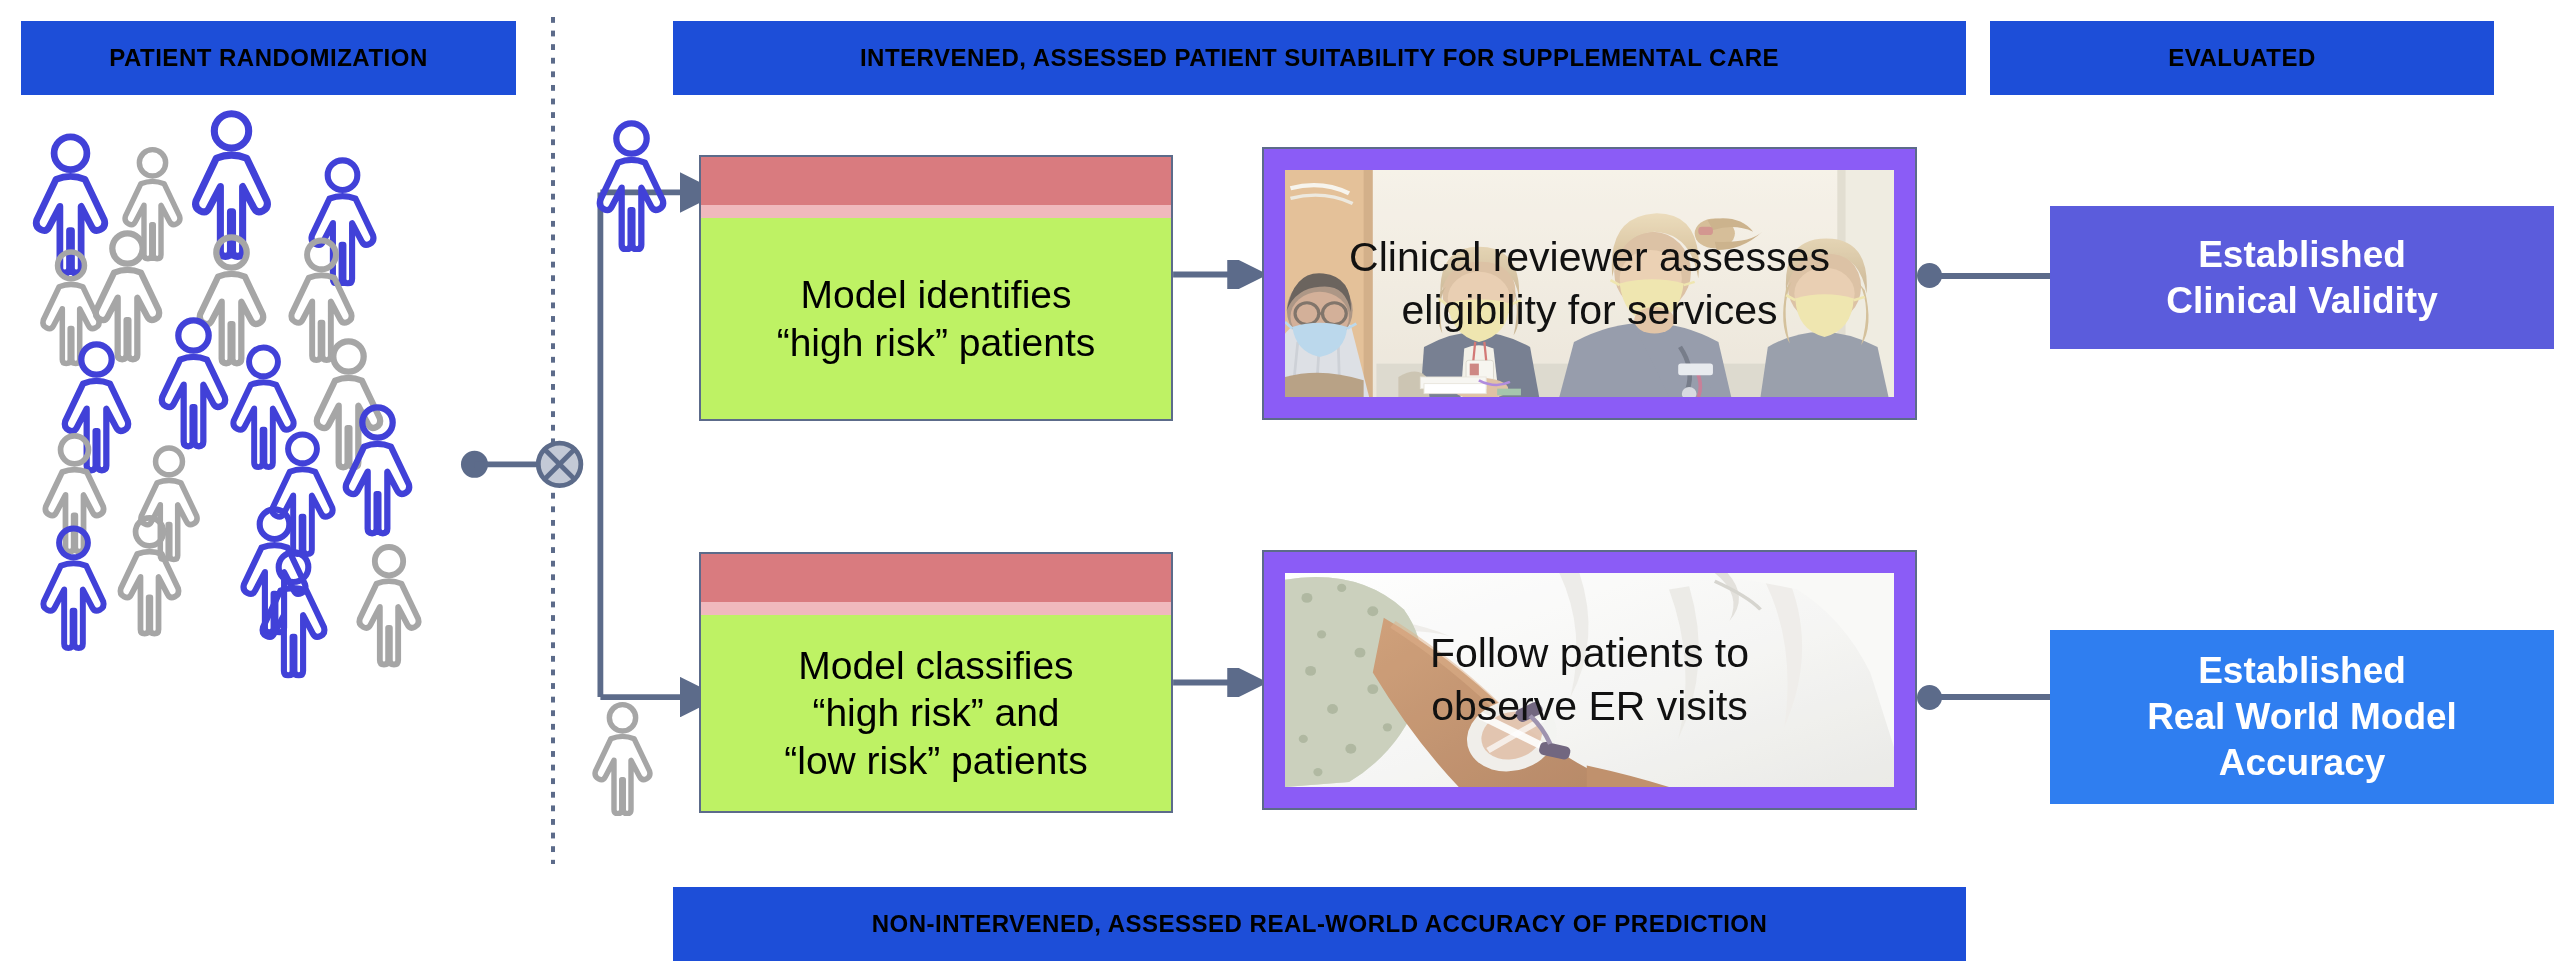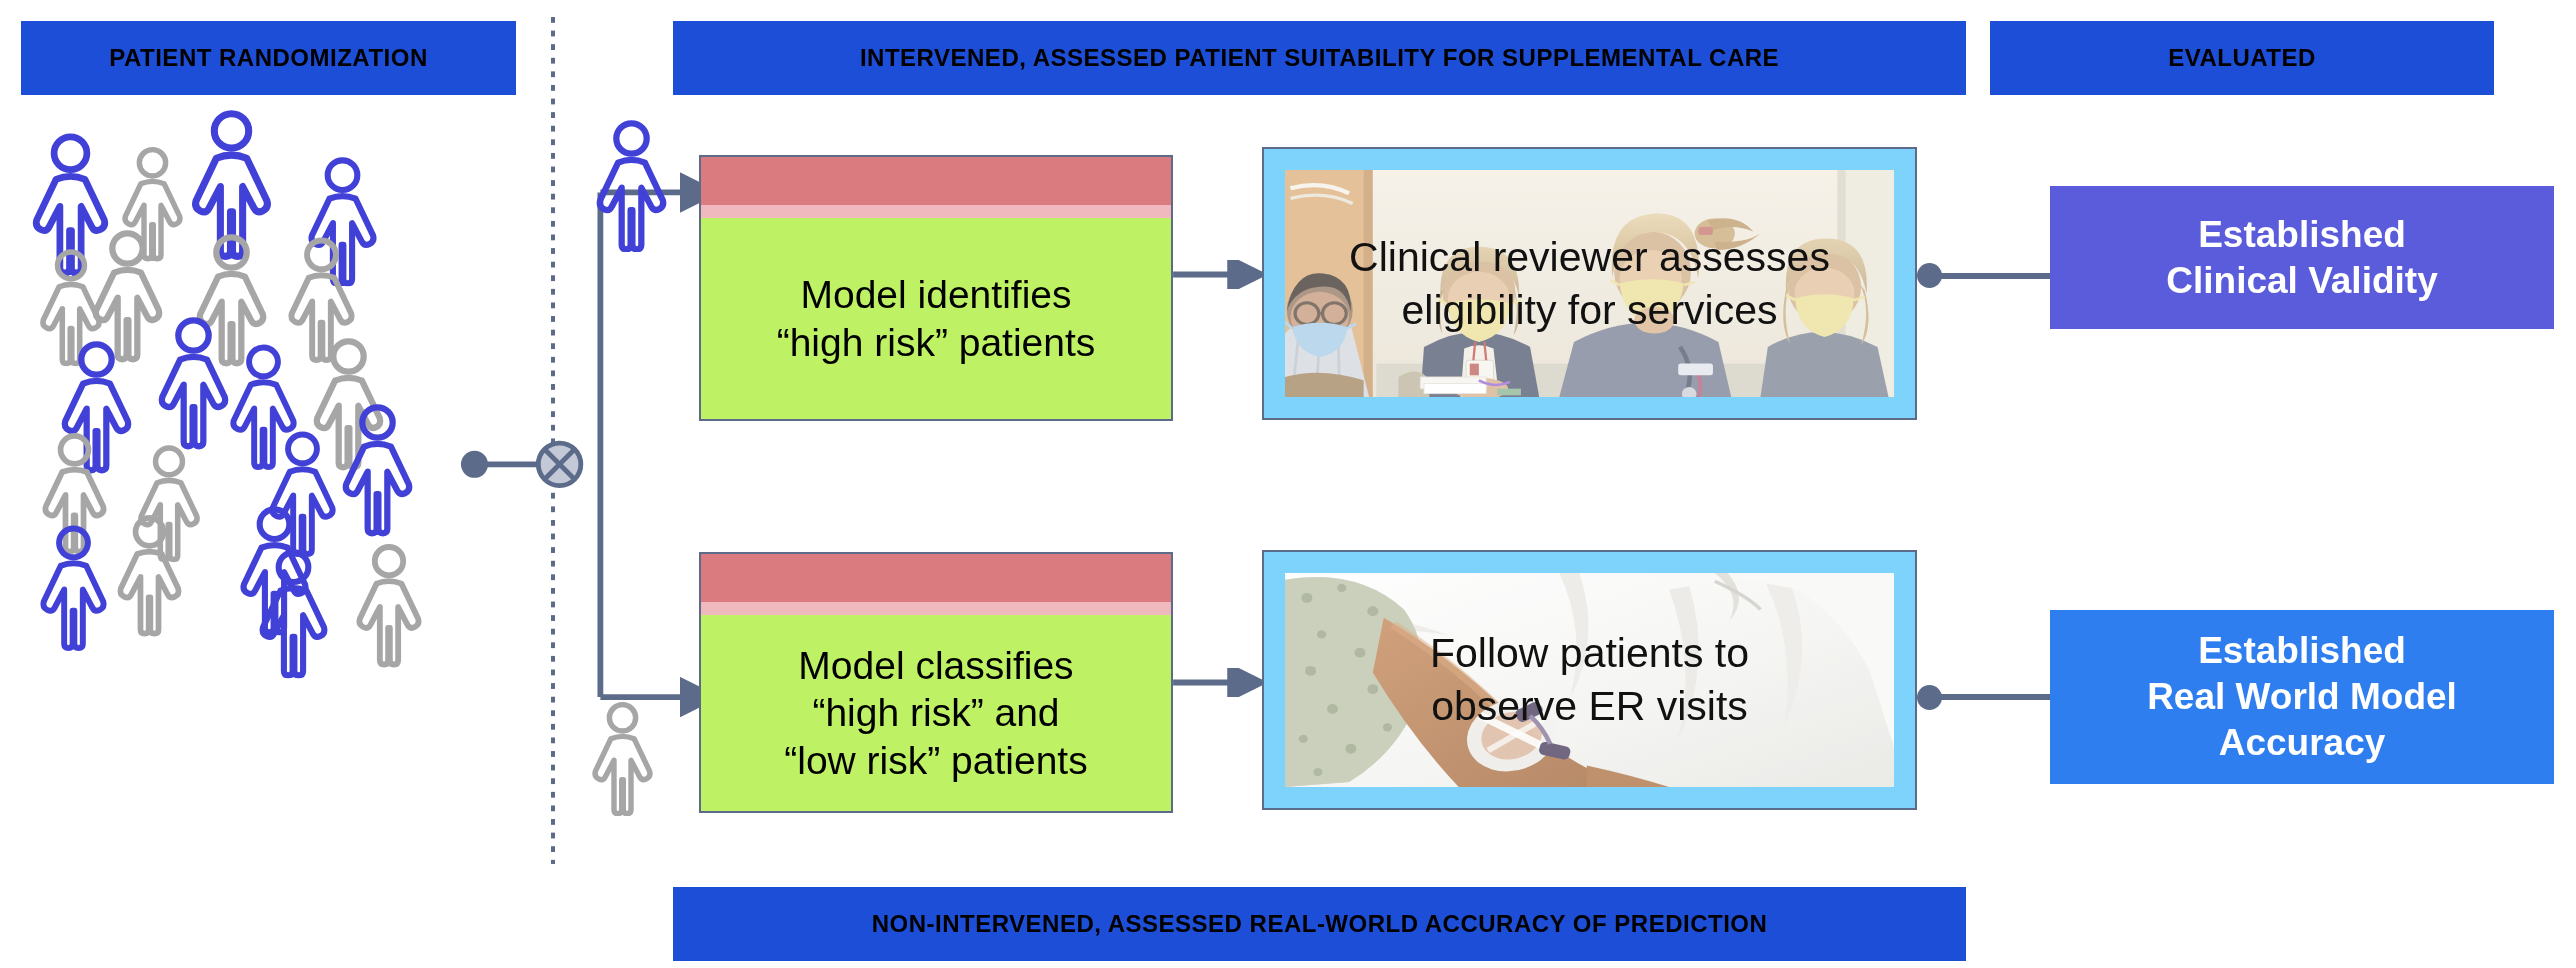--- a/index.html
+++ b/index.html
@@ -120,21 +120,21 @@
     box-sizing: border-box;
   }
   #model-box-top { left: 699px; top: 155px; width: 474px; height: 266px; }
   #model-box-bottom { left: 699px; top: 552px; width: 474px; height: 261px; }
 
   
   .photo-panel {
     position: absolute;
     box-sizing: border-box;
     border: 2.9px solid #5c6b8a;
-    background: #7dd3fc;
+    background: #8b5cf6;
     padding: 21px;
     overflow: hidden;
   }
   .photo-inner {
     position: relative;
     width: 100%; height: 100%;
     overflow: hidden;
   }
   .photo-caption {
     position: absolute;
@@ -158,20 +158,21 @@
     display: flex;
     align-items: center;
     justify-content: center;
     text-align: center;
     color: #ffffff;
     font-weight: bold;
     font-size: 37px;
     line-height: 1.24;
     box-sizing: border-box;
     padding: 5.8px 11.6px;
+    margin-top: 20px;
   }
   #result-box-validity {
     left: 2050px; top: 186px; width: 504px; height: 143px;
     background: #5b5cdc;
   }
   #result-box-accuracy {
     left: 2050px; top: 610px; width: 504px; height: 174px;
     background: #2f7ef0;
   }
 

